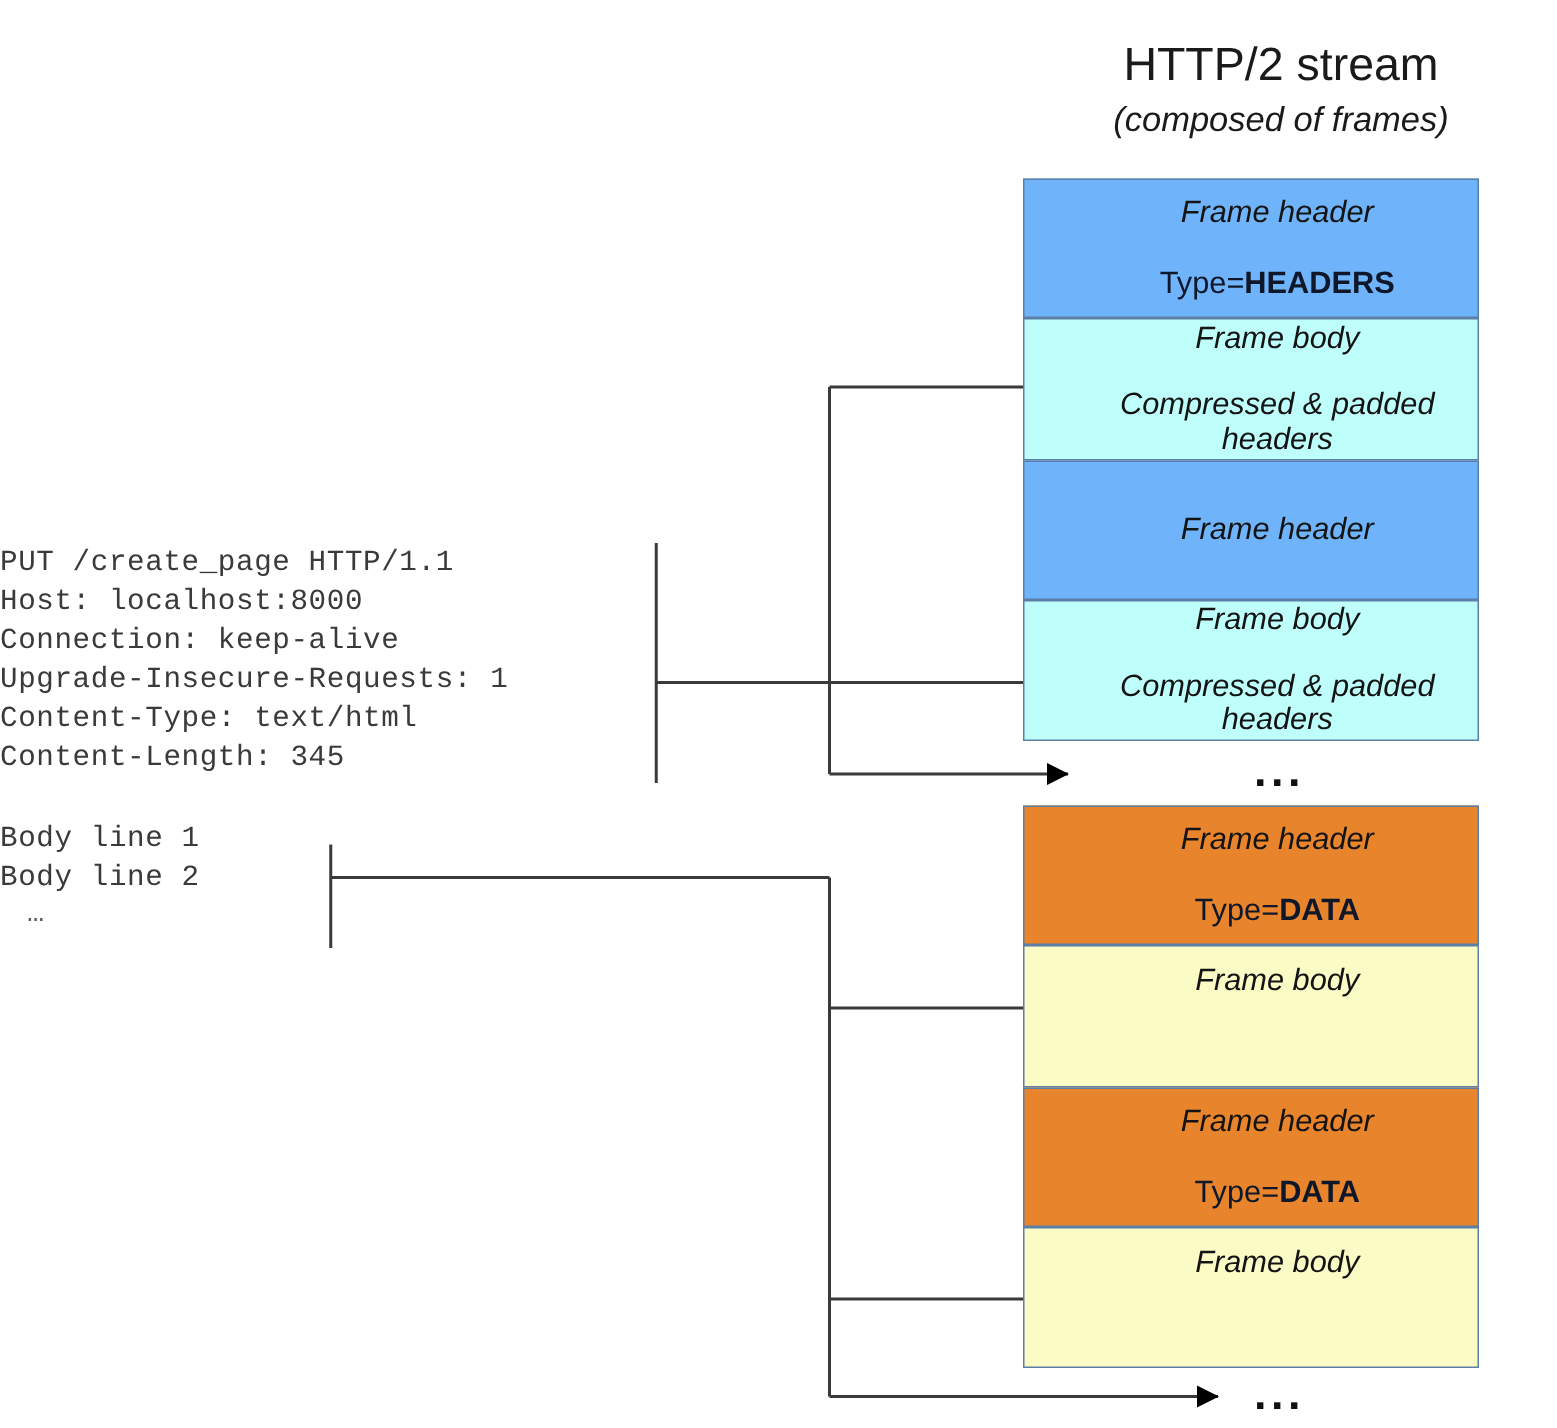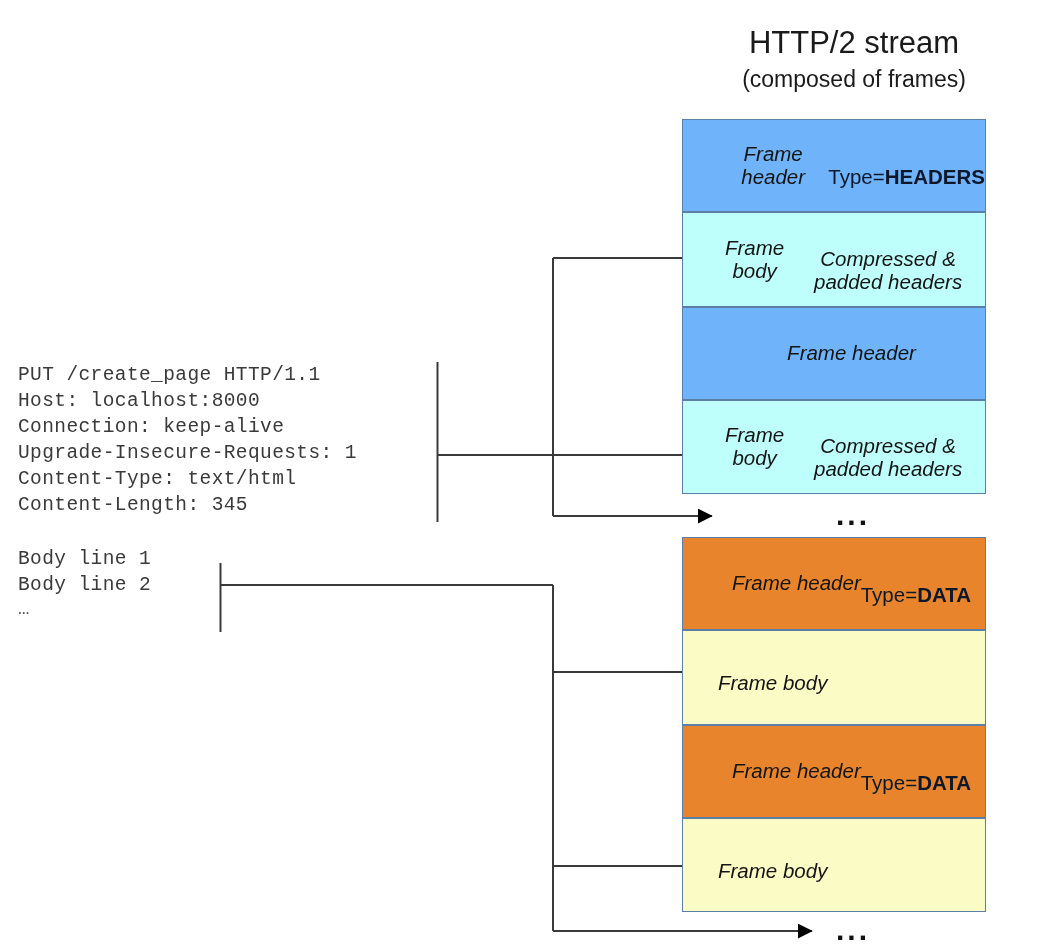--- a/index.html
+++ b/index.html
@@ -31,37 +31,38 @@
     color: #1a1a1a;
     letter-spacing: 0px;
     line-height: 1.12;
   }
   .stream-sub {
     position: absolute;
     left: 680px;
     top: 66px;
     width: 348px;
     text-align: center;
+    font-style: italic;
     font-size: 23px;
     color: #1a1a1a;
   }
   .msg-title {
     position: absolute;
     left: 50px;
     top: 222px;
     width: 340px;
     text-align: center;
     font-size: 30px;
     color: #111111;
   }
 
   
   .msg-block {
     position: absolute;
-    left: 18px;
+    left: 0;
     font-family: "Liberation Mono", "DejaVu Sans Mono", monospace;
     font-size: 19.5px;
     line-height: 26px;
     color: #3a3a3a;
     white-space: pre;
     letter-spacing: 0.4px;
   }
   #msg-headers { top: 362px; }
   #msg-body    { top: 546px; }
   .msg-ellipsis {
@@ -75,21 +76,21 @@
   }
 
   
   .frame {
     position: absolute;
     left: 682px;
     width: 304px;
     box-sizing: border-box;
     border: 1px solid #5b7fa6;
     display: flex;
-    flex-direction: row;
+    flex-direction: column;
     align-items: center;
     justify-content: center;
     padding-left: 35px;
   }
   .frame.hdr-blue   { background: #6fb4fa; }
   .frame.body-cyan  { background: #bffffb; }
   .frame.hdr-orange { background: #e8842c; }
   .frame.body-yellow{ background: #fbfbc6; }
 
   .frame-caption {

